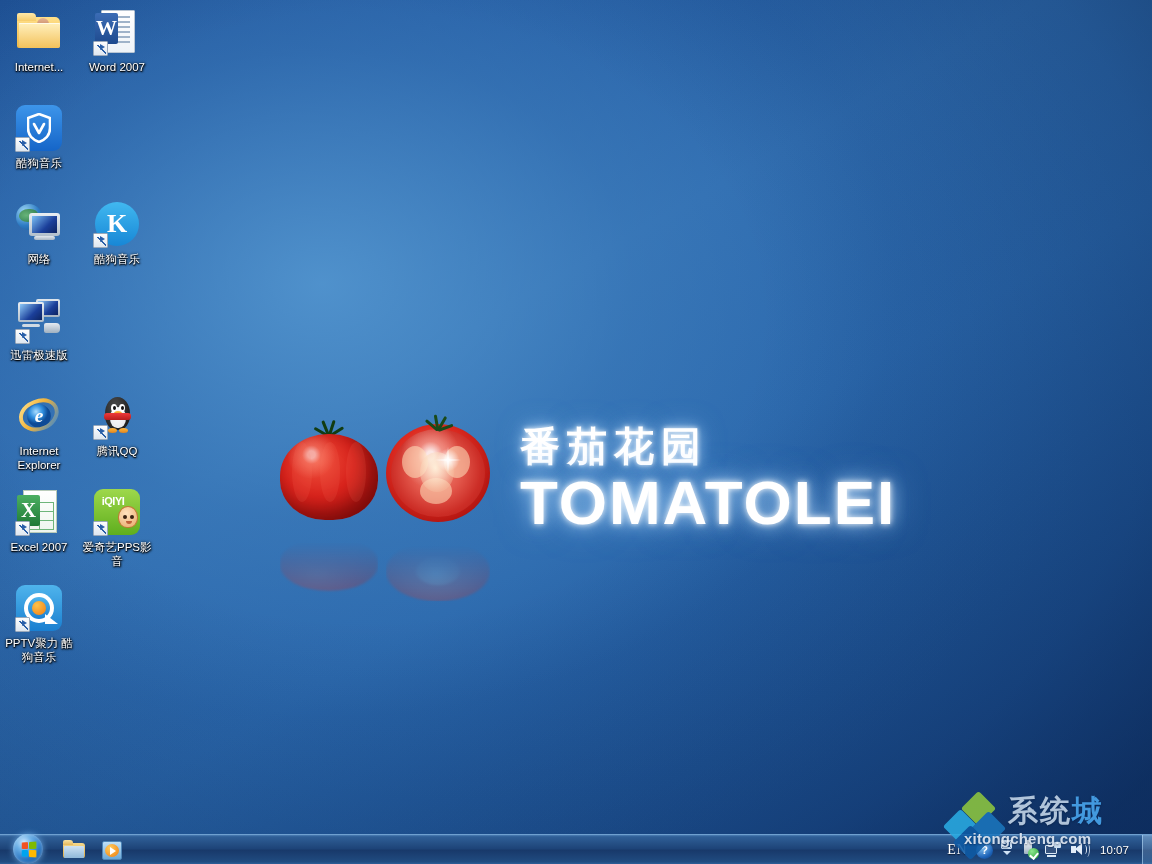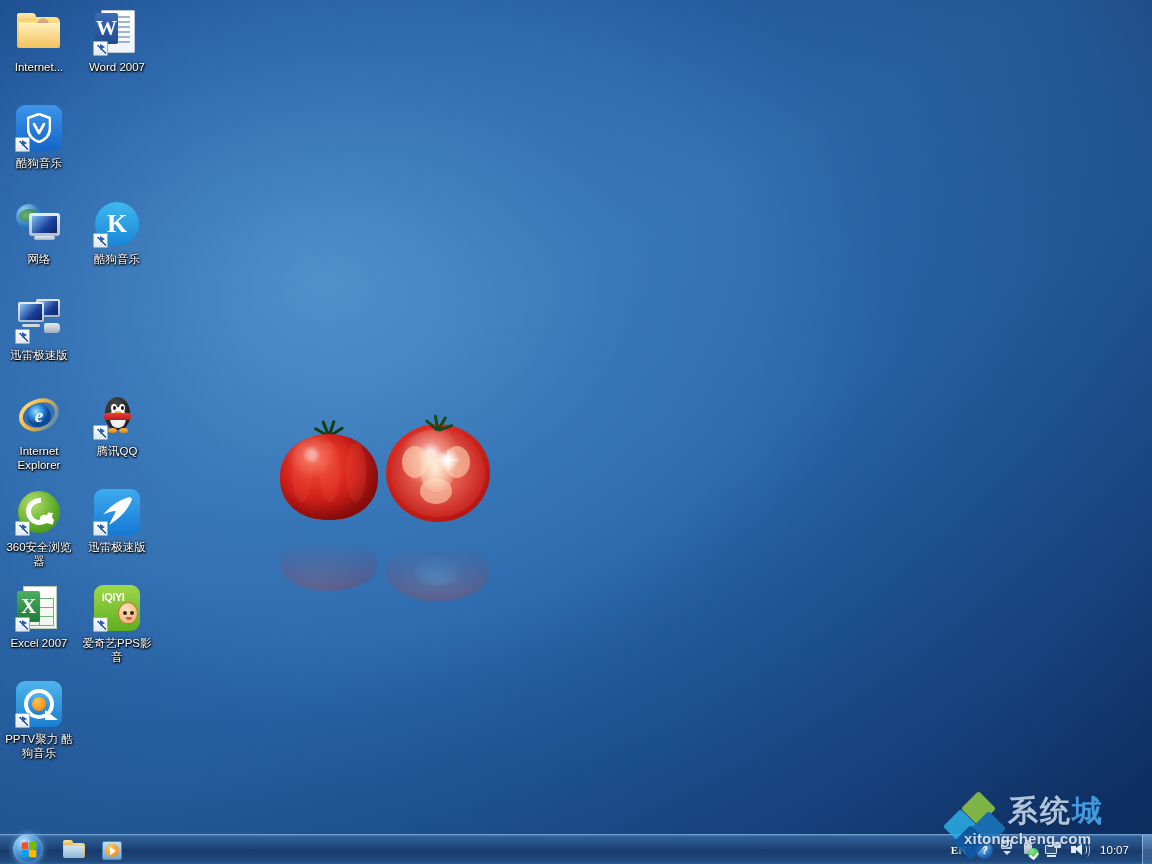--- a/index.html
+++ b/index.html
@@ -248,21 +248,21 @@
   .ql-item { width:24px; height:24px; position:relative; cursor:pointer; }
   .ql-explorer .fb{position:absolute;left:1px;top:5px;width:22px;height:15px;background:linear-gradient(#f5d88a,#dca844);border-radius:1px 3px 2px 2px;}
   .ql-explorer .ft{position:absolute;left:1px;top:2px;width:10px;height:5px;background:linear-gradient(#f8e3a4,#e5b75a);border-radius:2px 3px 0 0;}
   .ql-explorer .ff{position:absolute;left:2px;top:8px;width:20px;height:12px;background:linear-gradient(#cfe3f4,#8fb8d9);border-radius:1px;}
   .ql-wmp .sq{position:absolute;left:2px;top:3px;width:20px;height:19px;background:linear-gradient(#bfe0f7,#6ba8d8);border:1px solid #4e86b8;border-radius:2px;}
   .ql-wmp .pl{position:absolute;left:5px;top:6px;width:14px;height:13px;border-radius:50%;background:radial-gradient(circle at 35% 30%,#ffcc5c,#ef7c0e);}
   .ql-wmp .tri{position:absolute;left:9.5px;top:9px;border-left:6px solid #fff;border-top:4px solid transparent;border-bottom:4px solid transparent;}
 
   #tray { position:absolute; right:0; top:0; height:30px; display:flex; align-items:center; }
   .tray-lang {
-    color:#fff; font-size:11px; font-weight:bold; letter-spacing:.5px;
+    color:#fff; font-size:14px; font-weight:normal; letter-spacing:.5px;
     font-family:"Liberation Serif",serif;
     padding:0 3px; margin-right:2px;
     text-shadow:0 1px 1px rgba(0,0,0,.6);
   }
   .tray-help {
     width:17px;height:17px;border-radius:50%;margin:0 4px;
     background:radial-gradient(circle at 35% 28%,#8ecbf5,#1d63b8 65%,#0c3a77);
     color:#fff;font-size:11px;font-weight:bold;line-height:17px;text-align:center;
     cursor:pointer;
   }
@@ -359,20 +359,24 @@
       <div style="position:absolute;left:0;top:6px;width:98px;height:86px;border-radius:49% 49% 46% 46%;
         background:radial-gradient(ellipse at 38% 32%, #f0503c 0%, #d8231c 42%, #a8120f 78%, #7d0b0a 100%);"></div>
     </div>
     <div class="tomato refl" id="refl2">
       <div style="position:absolute;left:0;top:0;width:104px;height:98px;border-radius:50%;
         background:radial-gradient(circle at 48% 46%, #f2897a 0%, #e2564a 38%, #cc2d26 66%, #ae1a16 100%);"></div>
       <div style="position:absolute;left:30px;top:26px;width:44px;height:46px;border-radius:50%;
         background:radial-gradient(ellipse at 45% 40%, rgba(255,248,225,.8), rgba(246,190,160,.35) 70%, rgba(0,0,0,0) 100%);"></div>
     </div>
 
+    <div id="logo-text">
+      <div id="logo-cn">番茄花园</div>
+      <div id="logo-en">TOMATOLEI</div>
+    </div>
   </div>
 
   <div id="icon-grid">
 
     <div class="icon-row">
       <div class="desk-icon">
         <div class="icon-art art-userfolder">
           <div class="f-back"></div>
             <div class="f-tab"></div>
           <div class="p-head"></div>
@@ -492,41 +496,20 @@
           <div class="beak"></div>
           <div class="scarf"></div>
           <div class="ft" style="left:15px;"></div>
           <div class="ft" style="left:26px;"></div>
           <div class="shortcut-arrow"></div>
         </div>
         <div class="icon-label">腾讯QQ</div>
       </div>
     </div>
 
-    <div class="icon-row">
-      <div class="desk-icon">
-        <div class="icon-art art-360">
-          <div class="c"></div>
-            <div class="e"></div>
-            <div class="tail"></div>
-          <div class="shortcut-arrow"></div>
-        </div>
-        <div class="icon-label">360安全浏览器</div>
-      </div>
-      <div class="desk-icon">
-        <div class="icon-art art-xl">
-          <div class="bg"></div>
-          <svg viewBox="0 0 36 32">
-              <path d="M31 2 C22 4 12 10 4 20 C9 17 13 16 17 16 L10 30 C20 24 30 14 33 4 Z" fill="#ffffff"></path>
-            </svg>
-          <div class="shortcut-arrow"></div>
-        </div>
-        <div class="icon-label">迅雷极速版</div>
-      </div>
-    </div>
 
     <div class="icon-row">
       <div class="desk-icon">
         <div class="icon-art art-xl2">
           <div class="pg"></div>
           <div class="grid">
             <div style="left:0;top:0;width:28px;height:1px;"></div>
             <div style="left:0;top:9px;width:28px;height:1px;"></div>
             <div style="left:0;top:18px;width:28px;height:1px;"></div>
             <div style="left:0;top:27px;width:28px;height:1px;"></div>

